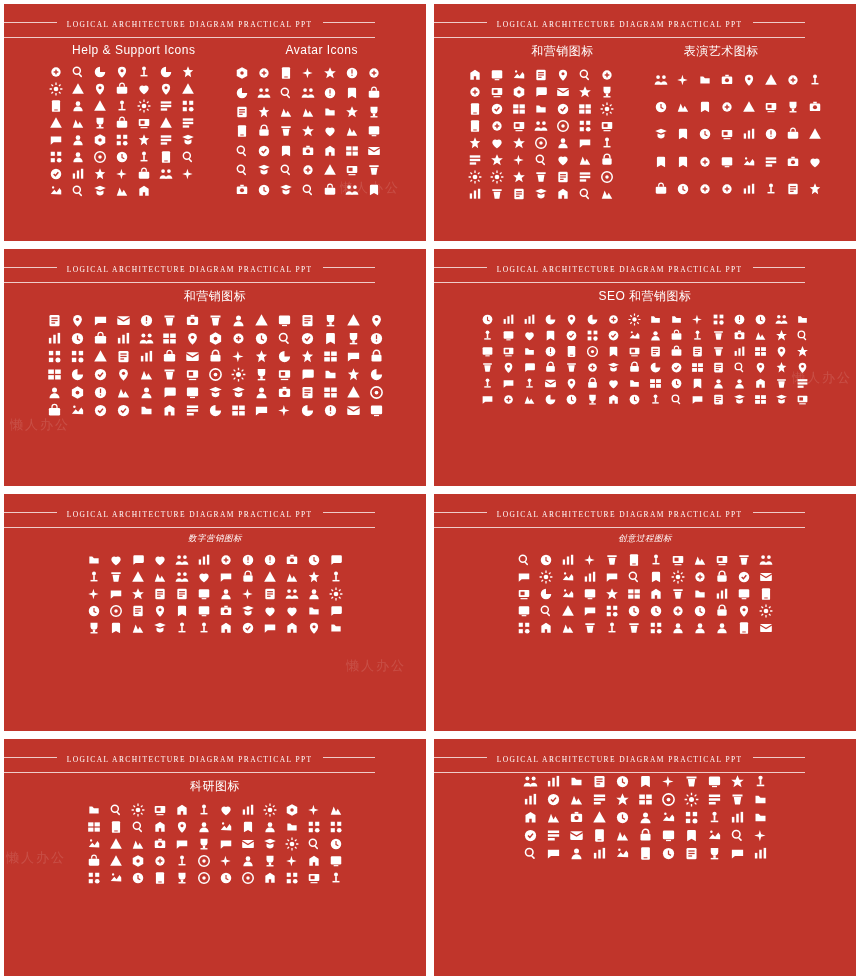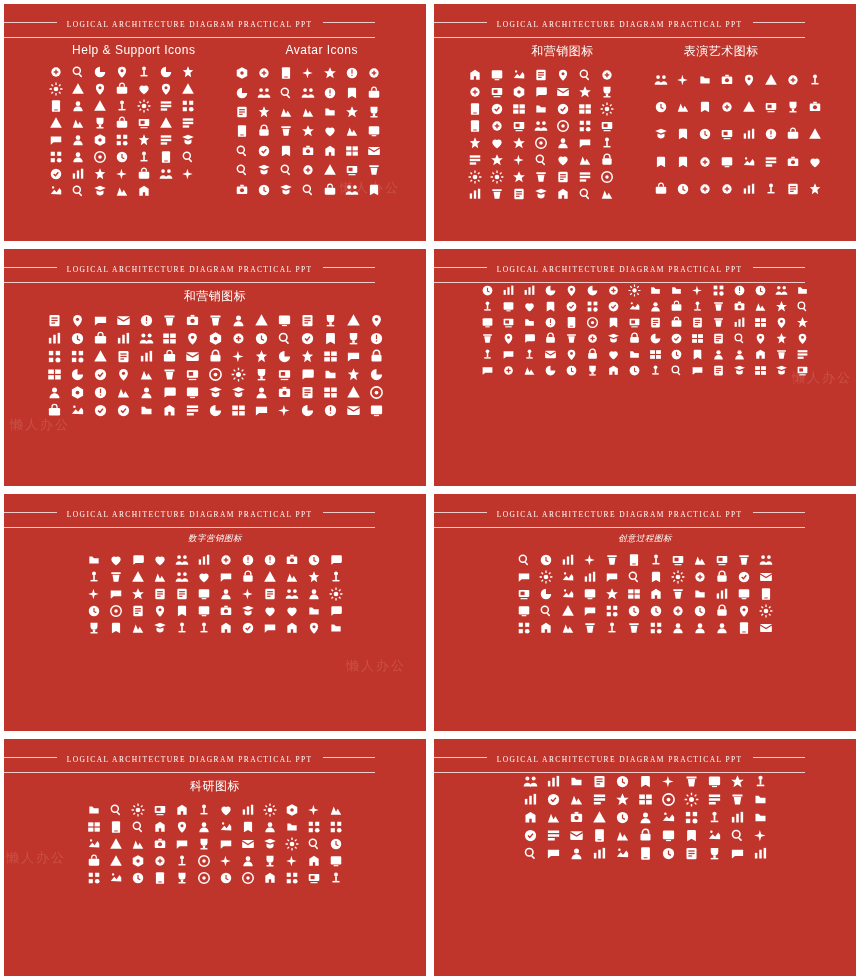--- a/index.html
+++ b/index.html
@@ -1938,20 +1938,23 @@
               </svg>
             </div>
           </div>
         </div>
       </div>
       <div class="wm b">懒人办公</div>
     </div>
     <div class="slide">
       <div class="slide-inner">
         <div class="hdr"><div class="rule"></div><span class="hdr-text">LOGICAL  ARCHITECTURE  DIAGRAM  PRACTICAL  PPT</span><div class="rule bottom"></div></div>
+        <div class="titles single">
+          <div class="sec-title big">SEO 和营销图标</div>
+        </div>
         <div class="icons" style="display: flex; justify-content: center;">
           <div class="" style="display: grid; grid-template-columns: repeat(16, 19px); gap: 3px 2px; justify-content: center;">
             <div class="icon-cell">
               <svg class="ic" width="13" height="13" viewBox="0 0 24 24" fill="#ffffff">
                 <circle cx="12" cy="12" r="9"></circle>
                 <path d="M12 7v6l4 2" stroke="#c0352b" stroke-width="2" fill="none"></path>
               </svg>
             </div>
             <div class="icon-cell">
               <svg class="ic" width="13" height="13" viewBox="0 0 24 24" fill="#ffffff">

